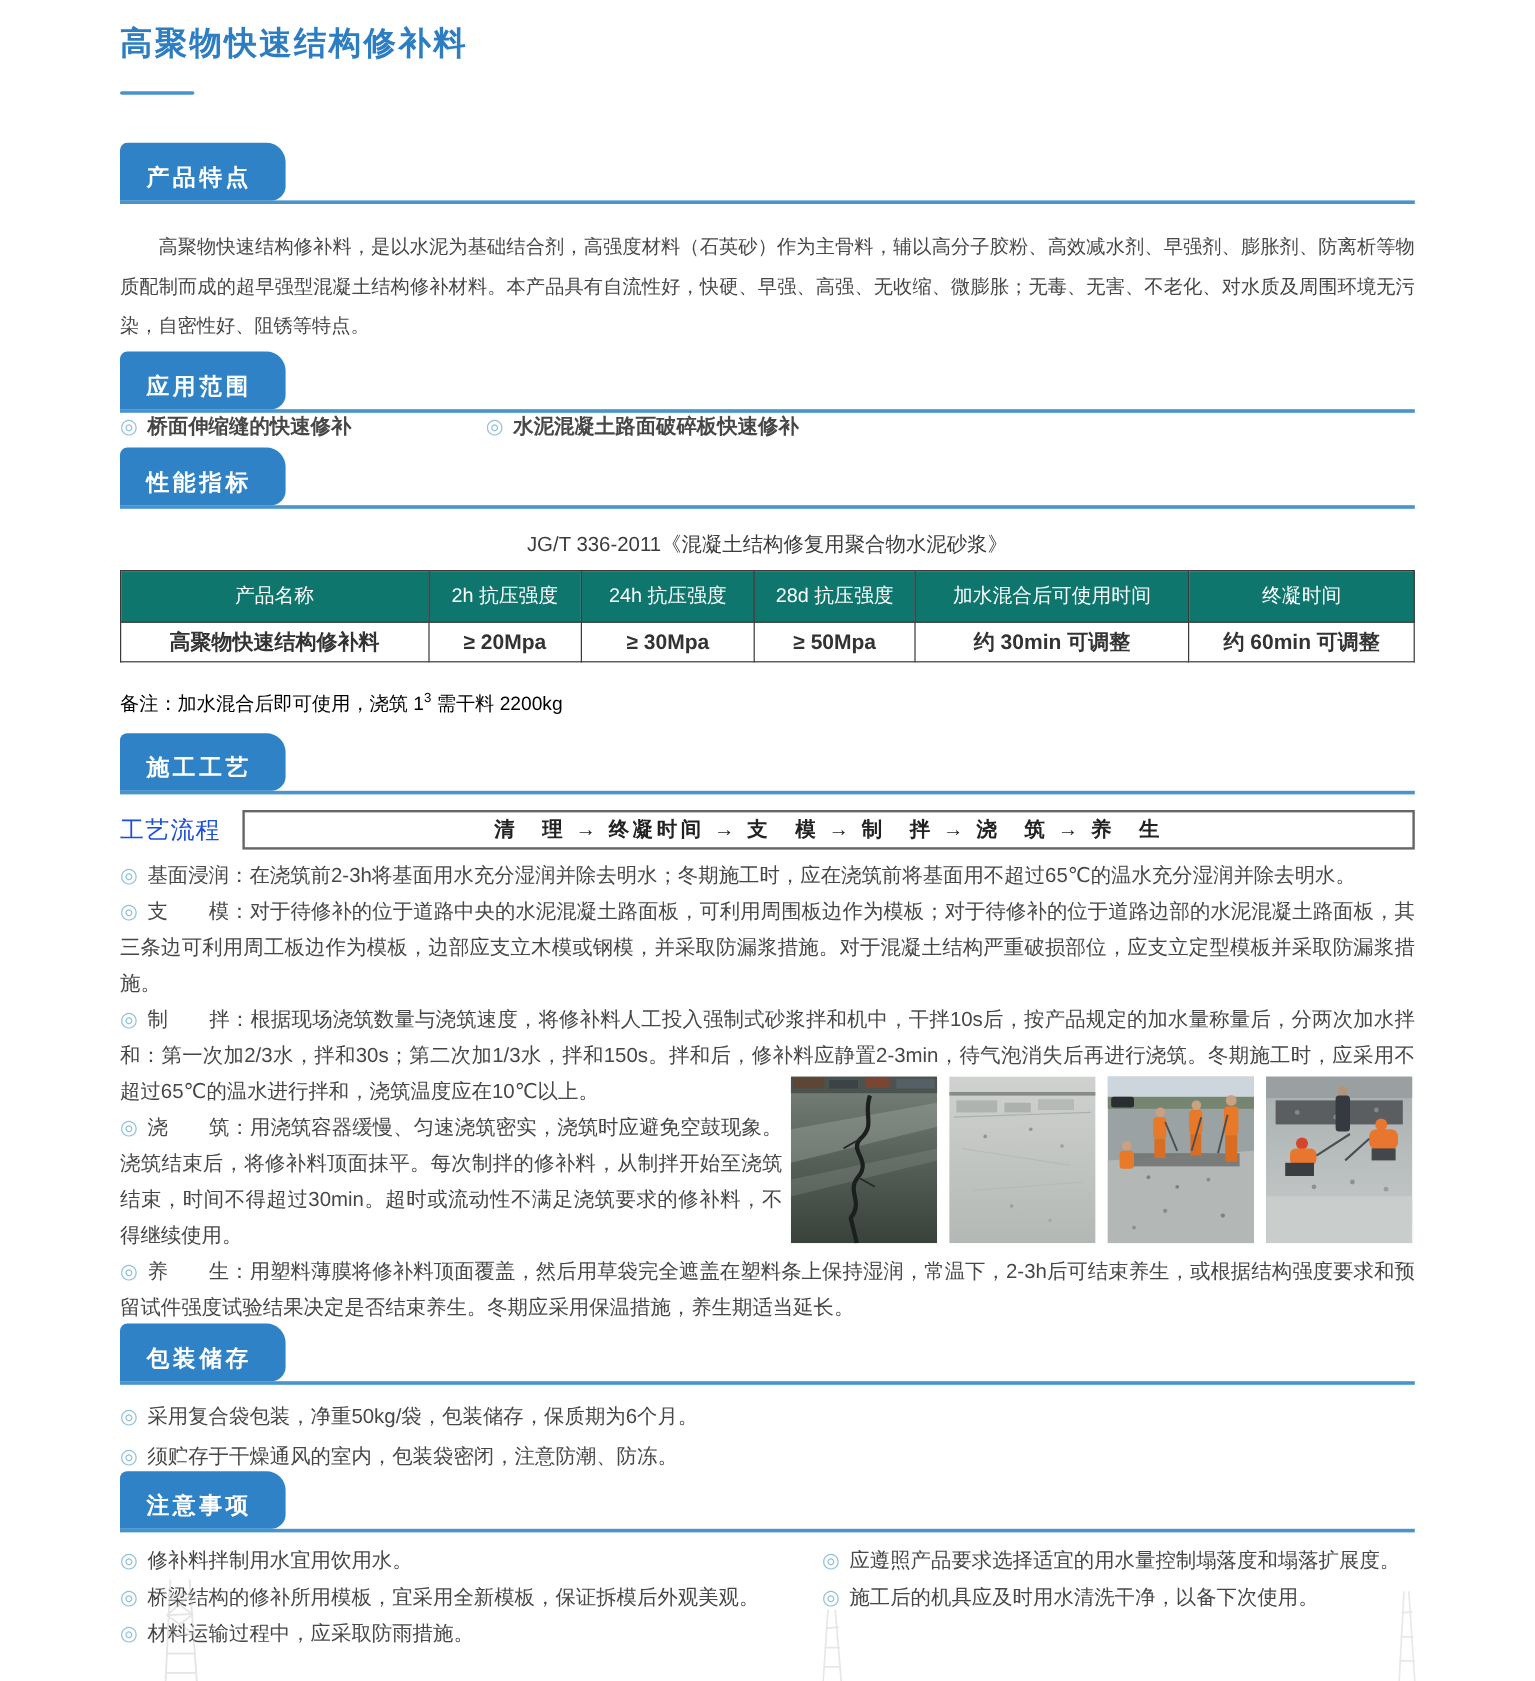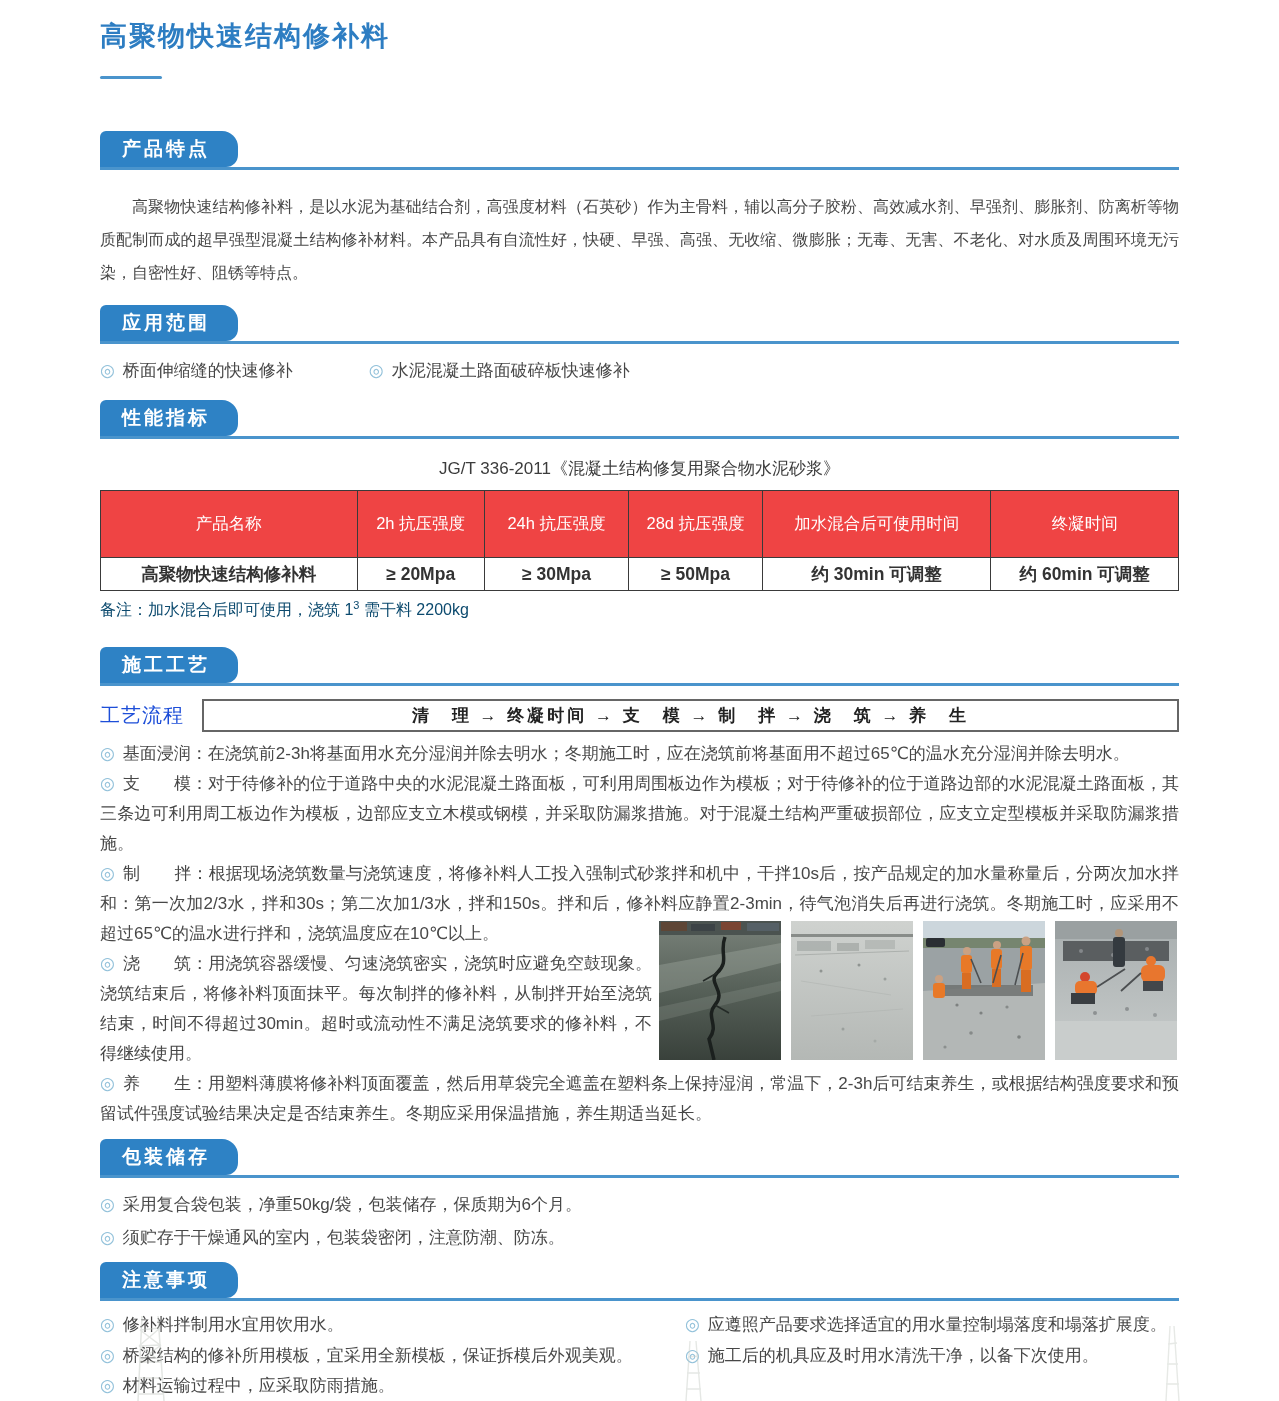--- a/index.html
+++ b/index.html
@@ -8,39 +8,39 @@
     font-family:"Liberation Sans","DejaVu Sans",sans-serif;color:#474747;overflow:hidden;border-radius:32px;
   }
   .content{padding:0 100px;}
   
   .page-title{margin:0;padding-top:18px;font-size:27px;font-weight:700;color:#2d7dc2;letter-spacing:2px;}
   .title-underline{width:62px;height:3px;background:#4a94cc;margin-top:22px;border-radius:2px;}
   
   .sec-head{position:relative;height:38px;border-bottom:3px solid #4a94cc;}
   .tab{
     position:absolute;left:0;bottom:0;display:inline-block;background:#2e82c5;color:#fff;
-    font-size:19px;font-weight:700;line-height:36px;padding:0 28px 0 22px;
+    font-size:19px;font-weight:700;line-height:36px;padding:12px 28px 0 22px;
     border-radius:6px 16px 12px 0;letter-spacing:3px;
   }
   .mt-features{margin-top:50px;}
   .mt-application{margin-top:14px;}
   .mt-performance{margin-top:16px;}
   .mt-construction{margin-top:24px;}
   .mt-packaging{margin-top:8px;}
   .mt-notes{margin-top:6px;}
   
   .body-par{margin:20px 0 0;font-size:16px;line-height:33px;color:#474747;text-indent:2em;text-align:justify;}
   .bullet{color:#92c1da;font-size:17px;margin-right:8px;}
-  .app-items{display:flex;gap:76px;margin-top:15px;font-size:17px;color:#474747;}
+  .app-items{display:flex;gap:112px;font-size:17px;color:#474747;font-weight:bold;}
   
   .tbl-caption{text-align:center;font-size:17px;font-weight:500;color:#3c3c3c;margin:18px 0 10px;}
   table{width:100%;border-collapse:collapse;table-layout:fixed;}
-  th{background:#ef4444;color:#fff;font-size:16.5px;font-weight:500;padding:22px 2px;border:1px solid #3a3a3a;margin-left:28px;}
+  th{background:#0f766e;color:#fff;font-size:16.5px;font-weight:500;padding:10px 2px;border:1px solid #3a3a3a;margin-left:28px;}
   td{background:#fff;color:#333;font-size:17.5px;font-weight:600;text-align:center;padding:4px 2px;border:1px solid #3a3a3a;}
-  .tbl-note{font-size:16px;color:#0c4a6e;margin:8px 0 0;}
+  .tbl-note{font-size:16px;color:#000000;margin:24px 0 0;}
   .tbl-note sup{font-size:11px;}
   
   .flow-row{display:flex;align-items:center;gap:18px;margin-top:13px;}
   .flow-label{font-size:20px;color:#1d4ed8;white-space:nowrap;letter-spacing:1px;}
   .flow-box{flex:1;border:2px solid #666;text-align:center;font-size:17px;font-weight:700;color:#222;line-height:29px;letter-spacing:3px;}
   .steps{position:relative;margin-top:7px;}
   .step{margin:0;font-size:17px;line-height:30px;color:#474747;text-align:justify;}
   .pour{width:552px;}
   .photos{position:absolute;top:182px;right:2px;display:flex;gap:10px;}
   .photo{width:122px;height:139px;display:block;}

